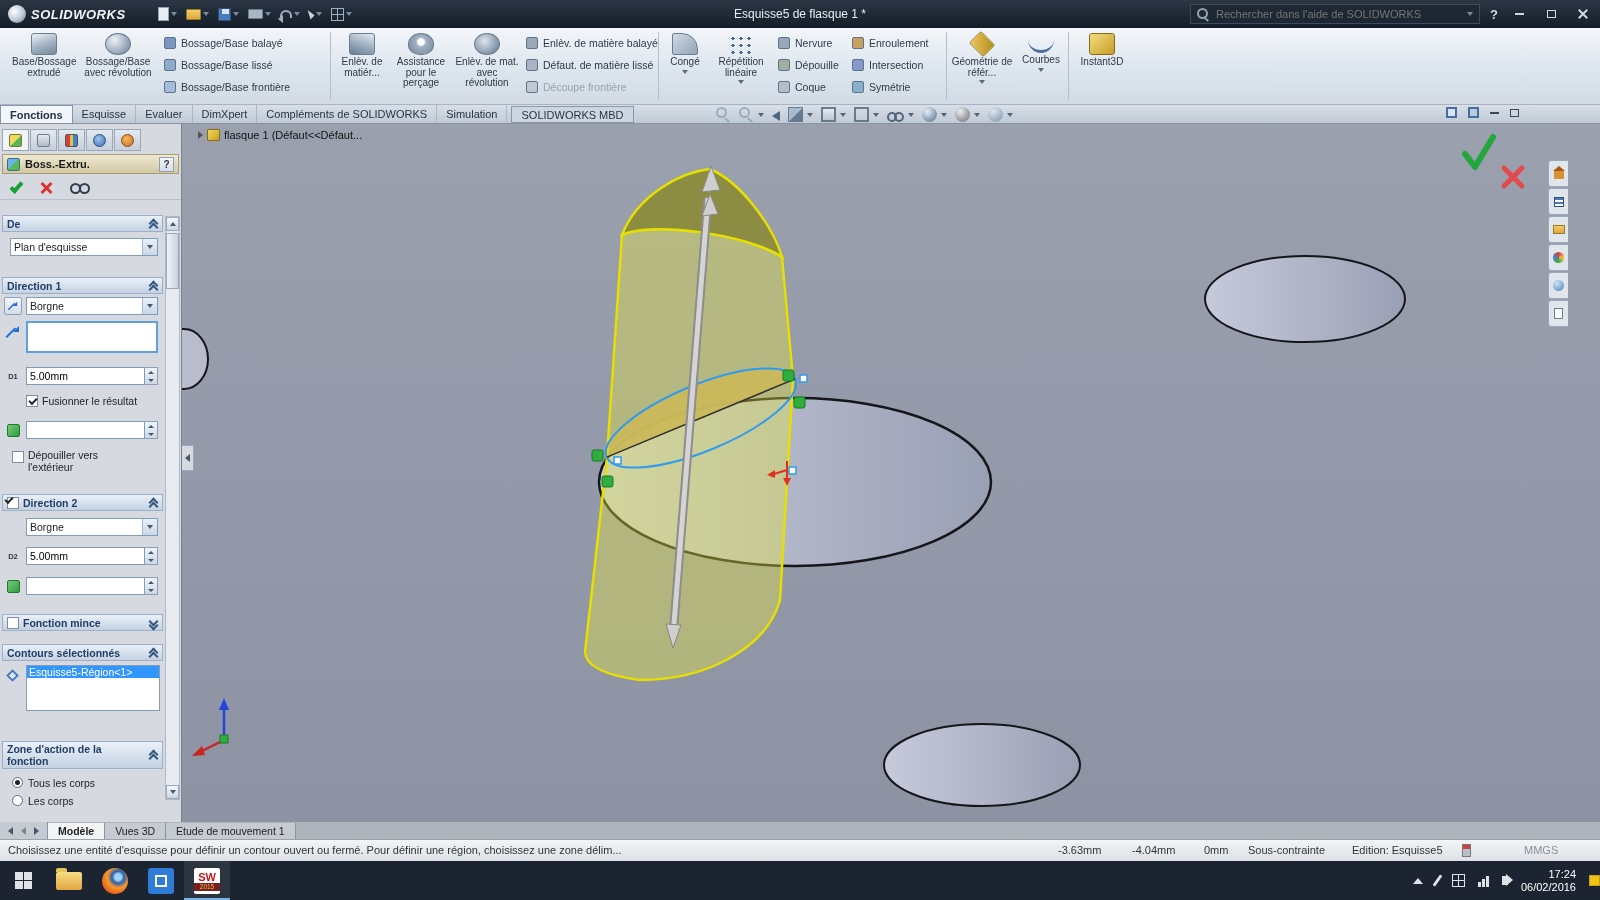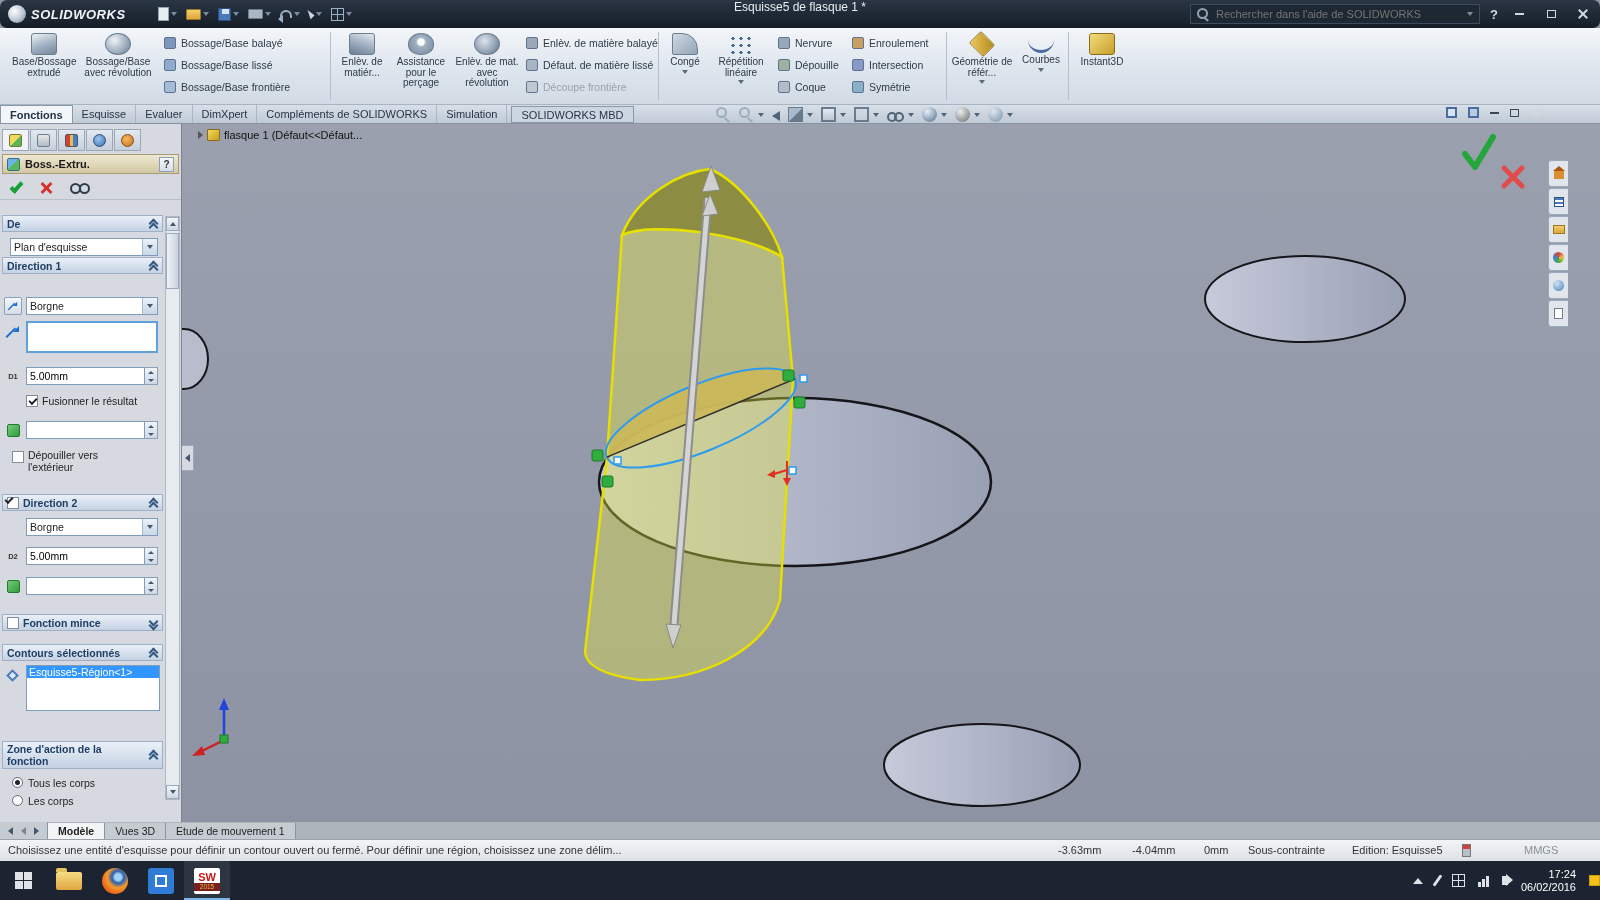--- a/index.html
+++ b/index.html
@@ -7,21 +7,21 @@
   body { font-family:"Liberation Sans", sans-serif; background:#8e94a4; position:relative; font-size:11px; color:#222; }
   .abs { position:absolute; }
 
   
   .td{width:0;height:0;border-left:3px solid transparent;border-right:3px solid transparent;border-top:4px solid #46586c;display:inline-block}
   .tu{width:0;height:0;border-left:3px solid transparent;border-right:3px solid transparent;border-bottom:4px solid #46586c;display:inline-block}
   .tl{width:0;height:0;border-top:4px solid transparent;border-bottom:4px solid transparent;border-right:5px solid #46586c;display:inline-block}
   .tr{width:0;height:0;border-top:4px solid transparent;border-bottom:4px solid transparent;border-left:5px solid #46586c;display:inline-block}
 
   
-  .titlebar{left:0;top:0;width:1600px;height:28px;background:linear-gradient(#2b3645,#141d27);display:flex;color:#d7dee6;border-radius:7px;}
+  .titlebar{left:0;top:0;width:1600px;height:28px;background:linear-gradient(#2b3645,#141d27);display:flex;align-items:center;color:#d7dee6;}
   .brand{display:flex;align-items:center;gap:5px;padding:0 14px 0 8px;}
   .ds-mark{width:18px;height:18px;border-radius:50%;background:radial-gradient(circle at 35% 35%,#ffffff,#b9c6d4 55%,#5d7186);}
   .brand-name{font-weight:bold;font-style:italic;font-size:13px;letter-spacing:.5px;color:#f2f5f8;}
   .tb-tools{display:flex;align-items:center;gap:9px;margin-left:18px;}
   .tbi{display:flex;align-items:center;gap:2px;}
   .i-new{width:11px;height:14px;background:#e8edf2;border:1px solid #8fa3b5;}
   .i-open{width:15px;height:11px;background:linear-gradient(#f3cf6b,#dca63c);border:1px solid #9a7a22;border-radius:1px;}
   .i-save{width:13px;height:13px;background:#4a7ab8;border:1px solid #2d4f7e;position:relative;}
   .i-save::after{content:"";position:absolute;left:3px;top:0;width:7px;height:5px;background:#d9e4f0;}
   .i-print{width:15px;height:10px;background:#aab6c2;border:1px solid #6c7d8e;border-radius:1px;}
@@ -541,21 +541,21 @@
       <span>De</span>
       <span class="chev up"></span>
     </div>
     <div class="dd" style="top:37px;left:10px;width:148px">
       <span class="dd-val">Plan d'esquisse</span>
       <span class="dd-btn">
           <span class="td"></span>
         </span>
     </div>
 
-    <div class="sech" style="top:56px">
+    <div class="sech" style="top:76px">
       <span>Direction 1</span>
       <span class="chev up"></span>
     </div>
     <span class="fic btn-bevel" style="top:96px;left:4px">
         <span class="arr-ne" style="transform:scale(.7)"></span>
       </span>
     <div class="dd" style="top:96px;left:26px;width:132px">
       <span class="dd-val">Borgne</span>
       <span class="dd-btn">
           <span class="td"></span>

